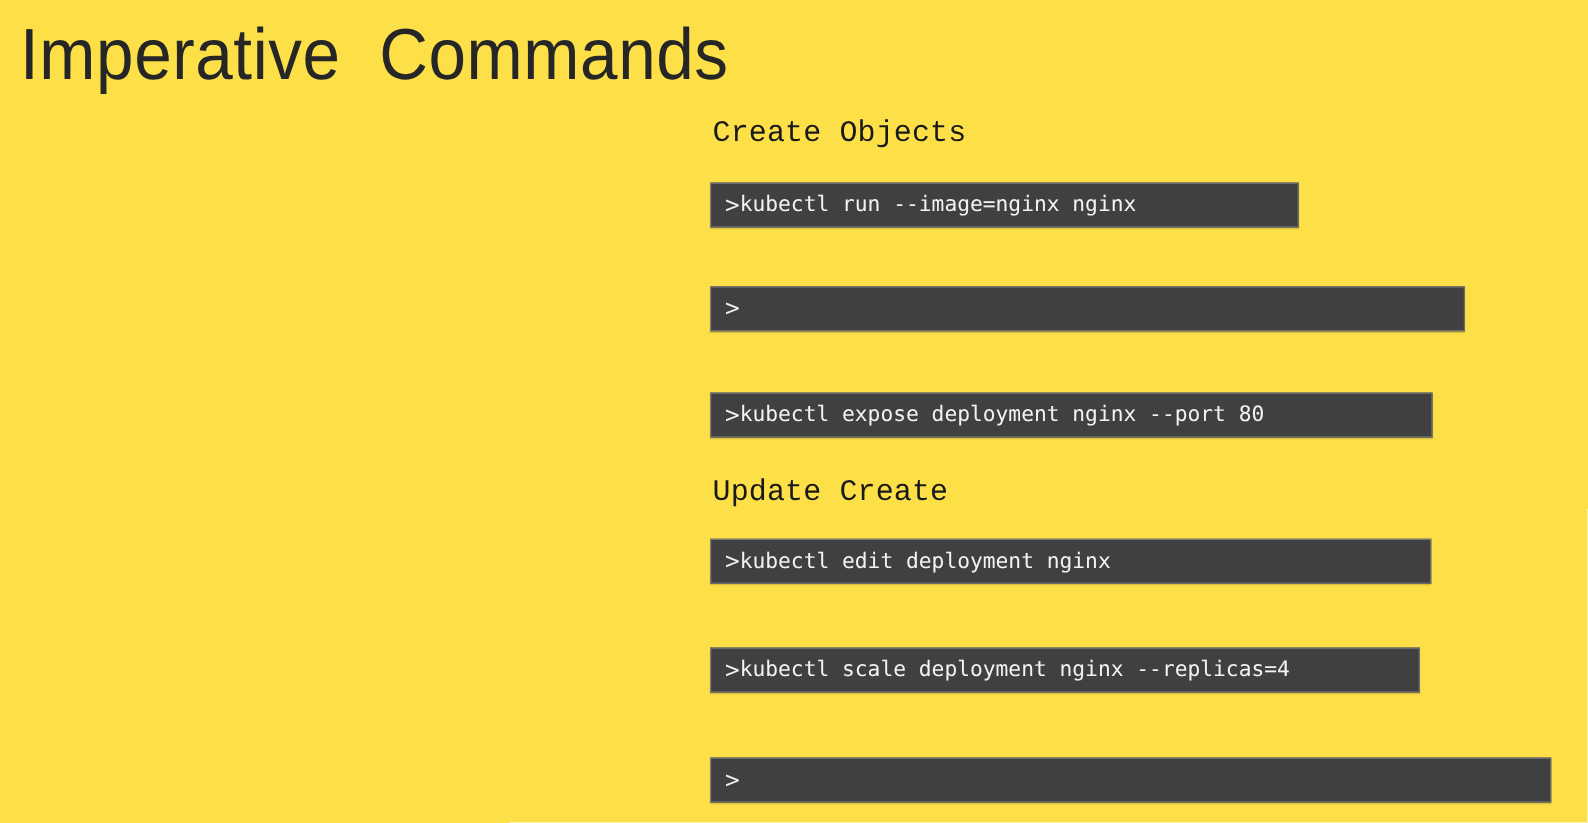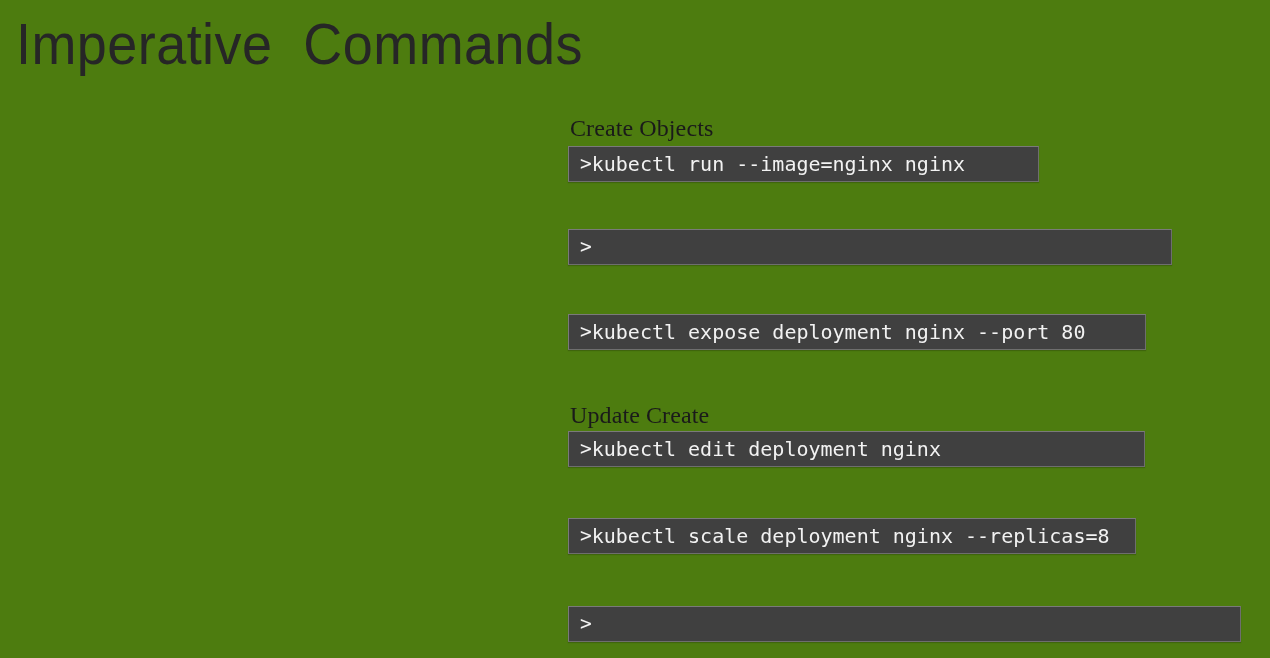--- a/index.html
+++ b/index.html
@@ -44,28 +44,27 @@
     position: absolute;
     left: 568px;
     top: 0;
     width: 700px;
     height: 658px;
   }
 
   .section-heading {
     position: absolute;
     left: 2px;
-    font-family: Liberation Serif, serif;
+    font-family: Liberation Mono, monospace;
     font-size: 24px;
     line-height: 28px;
     font-weight: 400;
     color: #1a1a1a;
     white-space: pre;
     letter-spacing: 0.1px;
-    margin-top: 20px;
   }
   .section-heading.create { top: 94px; }
   .section-heading.update { top: 381px; }
 
   
   .cmd-box {
     position: absolute;
     left: 0;
     height: 36px;
     box-sizing: border-box;
@@ -75,40 +74,40 @@
     border-left-color: #7a7a7a;
     box-shadow: 0 1px 1px rgba(0,0,0,0.18);
     display: flex;
     align-items: center;
     padding-left: 11px;
     overflow: hidden;
   }
 
   .cmd-text {
     font-family: "DejaVu Sans Mono", "Liberation Mono", monospace;
-    font-size: 20px;
+    font-size: 17px;
     line-height: 22px;
     color: #f2f2f2;
     white-space: pre;
     letter-spacing: 0px;
   }
 
   .cmd-prompt {
     font-family: "DejaVu Sans Mono", "Liberation Mono", monospace;
     font-size: 19.5px;
     line-height: 22px;
     color: #f2f2f2;
     white-space: pre;
     margin-right: 0px;
   }
 </style>
 </head>
 <body>
 
-<div class="slide" style="background: #4d7c0f;">
+<div class="slide" style="background: #fde047;">
 
   <div class="slide-title" style="color: rgb(38, 38, 38);">Imperative  Commands</div>
 
   <div class="content">
 
     <div class="section-heading create" style="color: rgb(26, 26, 26);">Create Objects</div>
 
     <div class="cmd-box" id="cmd-0-0" style="top: 146px; width: 471px; background: rgb(64, 64, 64);">
       <span class="cmd-prompt" style="color: rgb(242, 242, 242);">&gt;</span>
       <span class="cmd-text" style="color: rgb(242, 242, 242);">kubectl run --image=nginx nginx</span>
@@ -125,21 +124,21 @@
 
     <div class="section-heading update" style="color: rgb(26, 26, 26);">Update Create</div>
 
     <div class="cmd-box" id="cmd-1-0" style="top: 431px; width: 577px; background: rgb(64, 64, 64);">
       <span class="cmd-prompt" style="color: rgb(242, 242, 242);">&gt;</span>
       <span class="cmd-text" style="color: rgb(242, 242, 242);">kubectl edit deployment nginx</span>
     </div>
 
     <div class="cmd-box" id="cmd-1-1" style="top: 518px; width: 568px; background: rgb(64, 64, 64);">
       <span class="cmd-prompt" style="color: rgb(242, 242, 242);">&gt;</span>
-      <span class="cmd-text" style="color: rgb(242, 242, 242);">kubectl scale deployment nginx --replicas=8</span>
+      <span class="cmd-text" style="color: rgb(242, 242, 242);">kubectl scale deployment nginx --replicas=4</span>
     </div>
 
     <div class="cmd-box" id="cmd-1-2" style="top: 606px; width: 673px; background: rgb(64, 64, 64);">
       <span class="cmd-prompt" style="color: rgb(242, 242, 242);">&gt;</span>
     </div>
 
   </div>
 </div>
 
 </body></html>

